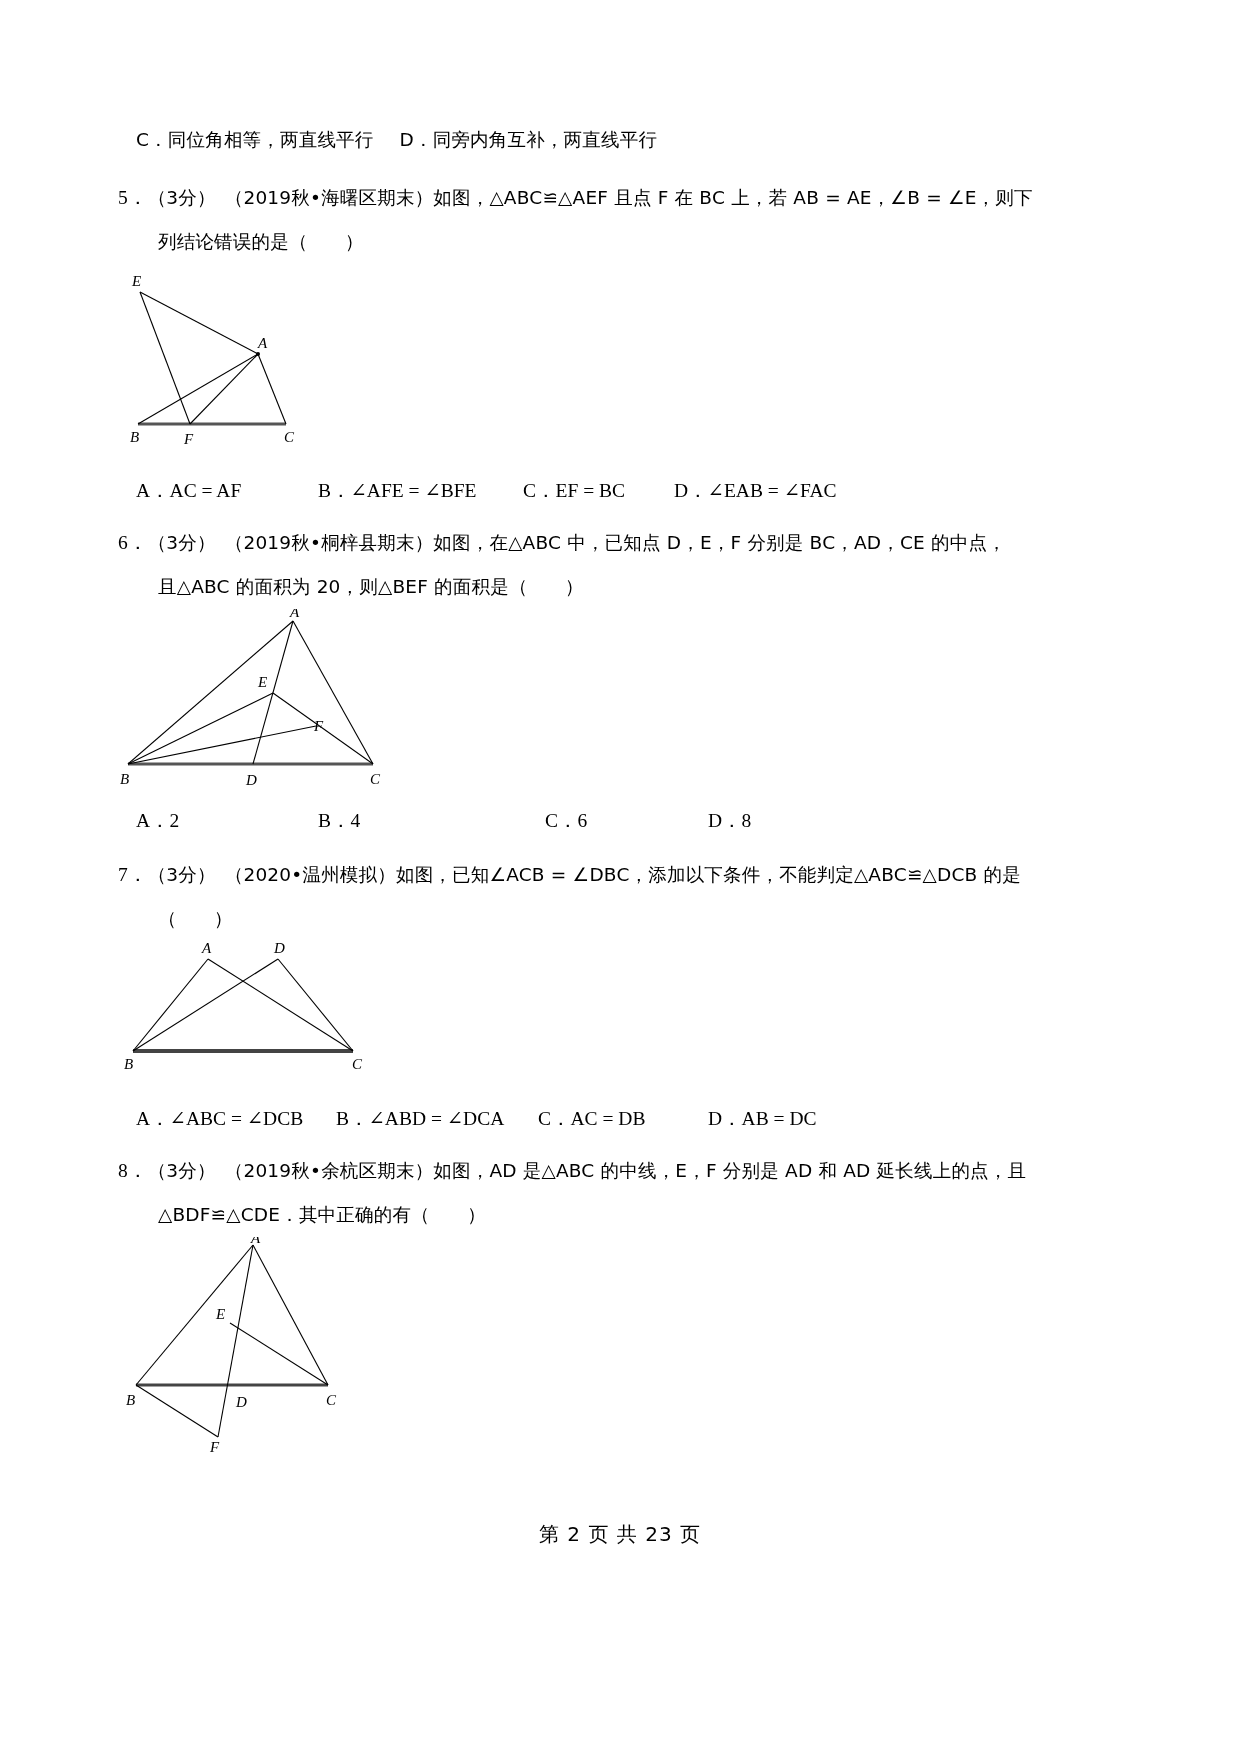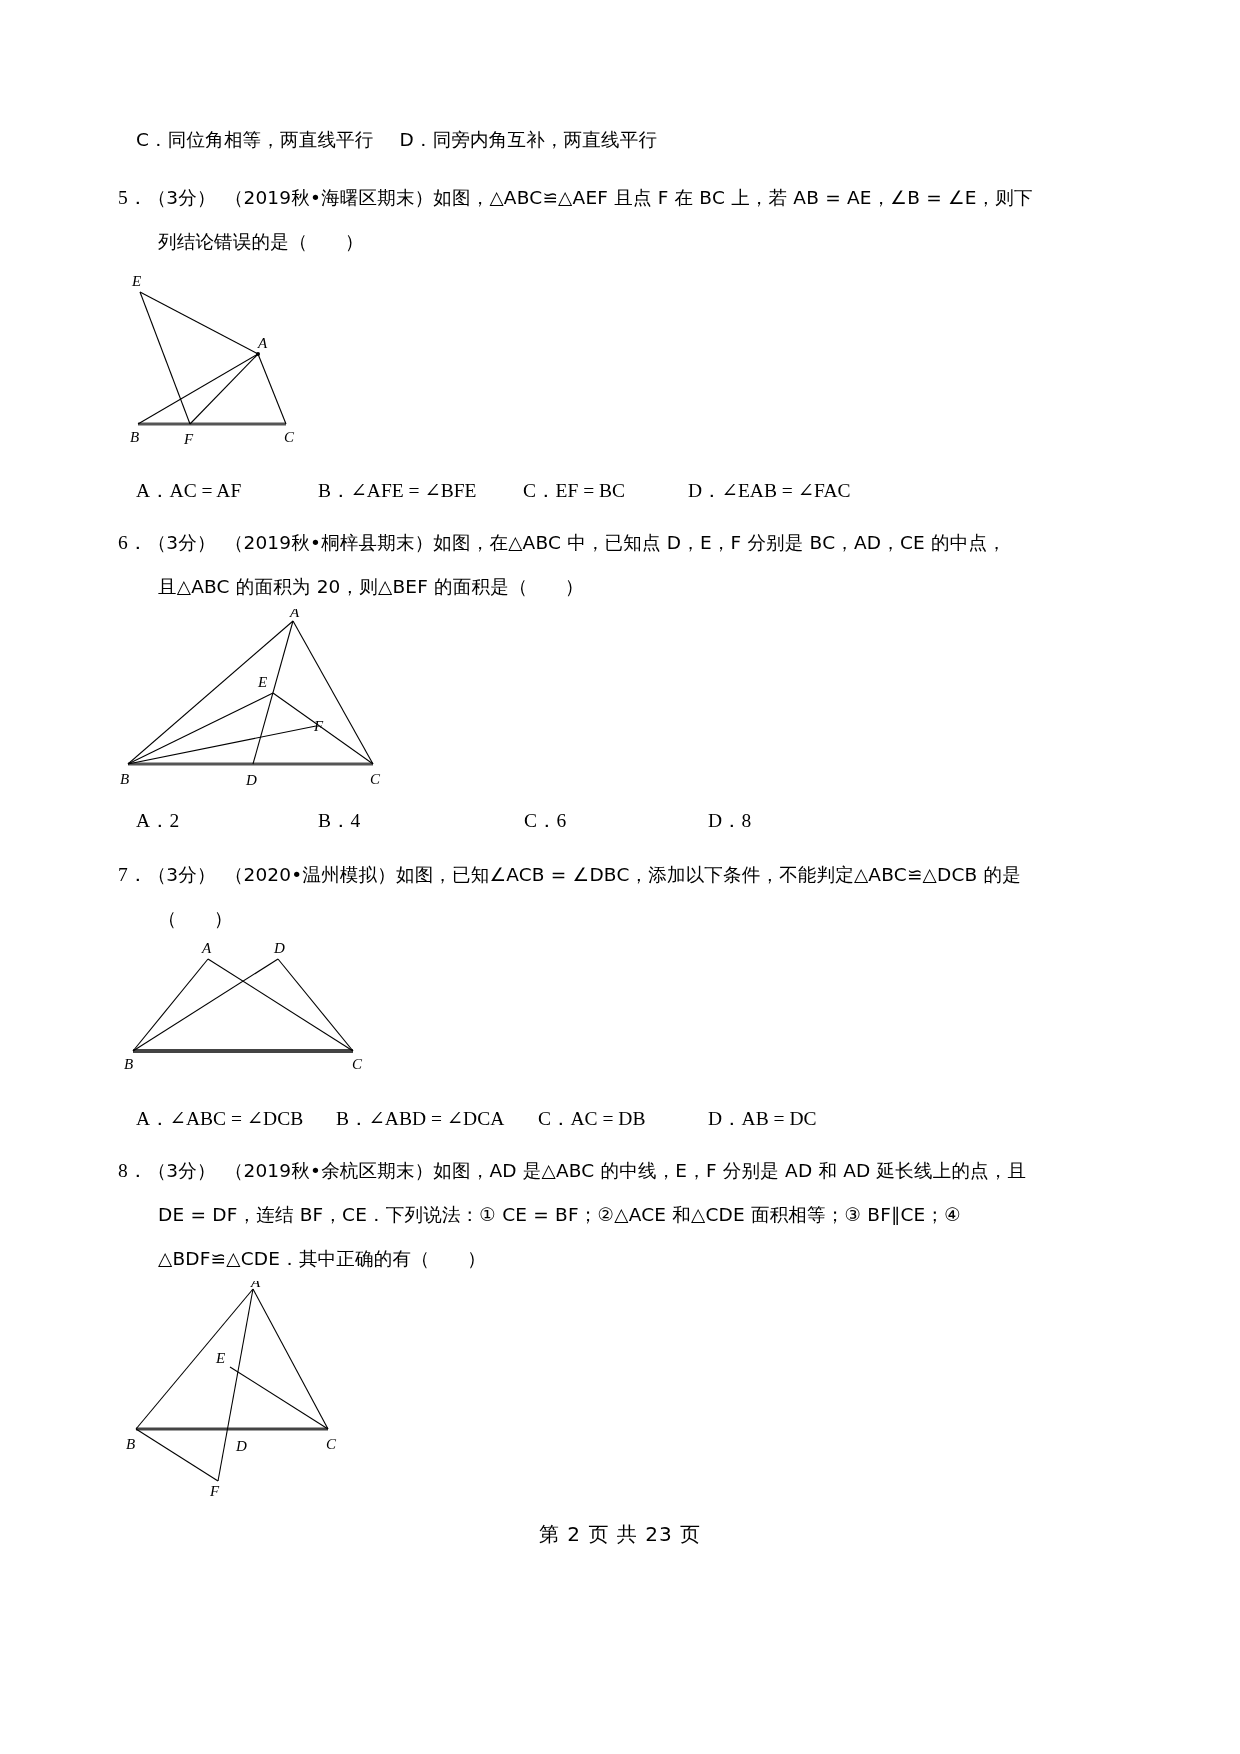--- a/index.html
+++ b/index.html
@@ -111,21 +111,21 @@
         <text x="12" y="178">B</text>
         <text x="66" y="180">F</text>
         <text x="166" y="178">C</text>
       </svg>
     </div>
 
     <div class="optrow">
       <span class="o" style="left:18px;">A．AC = AF</span>
       <span class="o" style="left:200px;">B．∠AFE = ∠BFE</span>
       <span class="o" style="left:405px;">C．EF = BC</span>
-      <span class="o" style="left:570px;">D．∠EAB = ∠FAC</span>
+      <span class="o" style="left:556px;">D．∠EAB = ∠FAC</span>
     </div>
 
     <div class="qline" style="margin-top:8px;">
       <span class="num">6．</span><span class="cn">（3分）</span><span class="sp"></span><span class="cn">（2019秋•桐梓县期末）</span><span class="cn">如图，在△ABC 中，已知点 D，E，F 分别是 BC，AD，CE 的中点，</span>
     </div>
     <div class="qline indent">
       <span class="cn">且△ABC 的面积为 20，则△BEF 的面积是（　　）</span>
     </div>
 
     <div class="figwrap" style="height:190px;">
@@ -143,21 +143,21 @@
         <text x="196" y="122">F</text>
         <text x="2" y="175">B</text>
         <text x="128" y="176">D</text>
         <text x="252" y="175">C</text>
       </svg>
     </div>
 
     <div class="optrow">
       <span class="o" style="left:18px;">A．2</span>
       <span class="o" style="left:200px;">B．4</span>
-      <span class="o" style="left:406px;text-align:center;">C．6</span>
+      <span class="o" style="left:427px;text-align:center;">C．6</span>
       <span class="o" style="left:590px;">D．8</span>
     </div>
 
     <div class="qline" style="margin-top:10px;">
       <span class="num">7．</span><span class="cn">（3分）</span><span class="sp"></span><span class="cn">（2020•温州模拟）</span><span class="cn">如图，已知∠ACB = ∠DBC，添加以下条件，不能判定△ABC≌△DCB 的是</span>
     </div>
     <div class="qline indent">
       <span class="cn">（　　）</span>
     </div>
 
@@ -178,23 +178,20 @@
 
     <div class="optrow" style="margin-top:16px;">
       <span class="o" style="left:18px;">A．∠ABC = ∠DCB</span>
       <span class="o" style="left:218px;">B．∠ABD = ∠DCA</span>
       <span class="o" style="left:420px;">C．AC = DB</span>
       <span class="o" style="left:590px;">D．AB = DC</span>
     </div>
 
     <div class="qline" style="margin-top:8px;">
       <span class="num">8．</span><span class="cn">（3分）</span><span class="sp"></span><span class="cn">（2019秋•余杭区期末）</span><span class="cn">如图，AD 是△ABC 的中线，E，F 分别是 AD 和 AD 延长线上的点，且</span>
-    </div>
-    <div class="qline indent">
-      <span class="cn">DE = DF，连结 BF，CE．下列说法：① CE = BF；②△ACE 和△CDE 面积相等；③ BF∥CE；④</span>
     </div>
     <div class="qline indent">
       <span class="cn">△BDF≌△CDE．其中正确的有（　　）</span>
     </div>
 
     <div class="figwrap" style="height:215px;">
       <svg width="300" height="215" viewBox="0 0 300 215">
 
         <line x1="18" y1="148" x2="210" y2="148" stroke="#444" stroke-width="3"></line>
         <line x1="18" y1="148" x2="135" y2="8" stroke="#000" stroke-width="1.1"></line>

